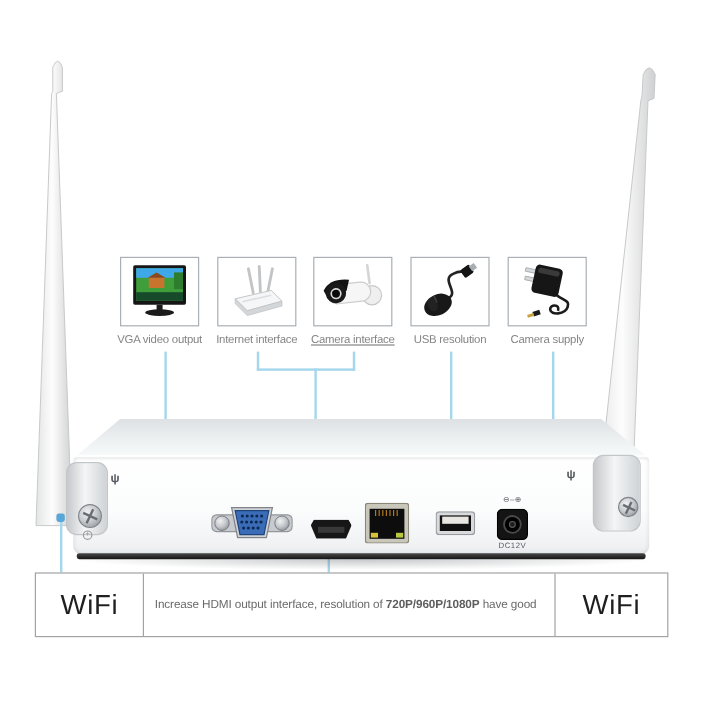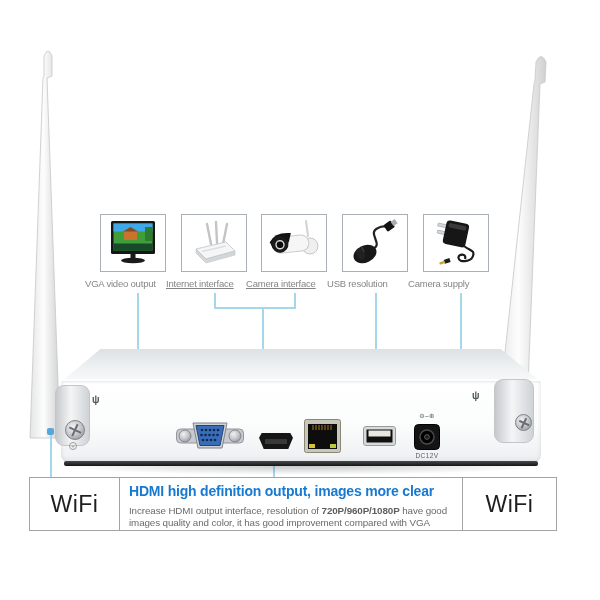--- a/index.html
+++ b/index.html
@@ -2,21 +2,21 @@
 <html><head>
 <meta charset="utf-8">
 <style>
   html,body{margin:0;padding:0;background:#fff;}
   #stage{position:relative;width:600px;height:600px;background:#fff;overflow:hidden;
          font-family:"Liberation Sans", sans-serif;}
   .abs{position:absolute;}
   
   .cbox{position:absolute;top:214px;width:66px;height:58px;background:#fff;
         border:1px solid #a9afb4;box-sizing:border-box;display:flex;align-items:center;justify-content:center;}
-  .clabel{position:absolute;top:278px;width:96px;font-size:9.5px;
+  .clabel{position:absolute;top:278px;width:96px;text-align:center;font-size:9.5px;
           letter-spacing:-0.2px;color:#858585;}
   
   .lv,.lh{position:absolute;background:#a4d6ec;}
   .lv{width:2px;} .lh{height:2px;}
   
   #topface{position:absolute;left:61px;top:349px;width:480px;height:33px;
            background:linear-gradient(180deg,#dde1e4 0%,#eef1f2 55%,#f8fafa 100%);
            clip-path:polygon(8.2% 0,91.6% 0,100% 100%,0 100%);}
   #frontface{position:absolute;left:61px;top:381px;width:480px;height:81px;
              background:linear-gradient(180deg,#ffffff 0%,#fbfcfc 55%,#eff1f3 92%,#e4e7ea 100%);
@@ -41,21 +41,21 @@
   #strip{position:absolute;left:29px;top:477px;width:528px;height:54px;display:flex;
          border:1px solid #a3a3a3;box-sizing:border-box;background:#fff;}
   .cell{box-sizing:border-box;}
   #wifiL{width:90px;border-right:1px solid #a3a3a3;display:flex;align-items:center;justify-content:center;}
   #wifiR{width:94px;border-left:1px solid #a3a3a3;display:flex;align-items:center;justify-content:center;}
   .wifitxt{font-size:23px;color:#1f1f1f;letter-spacing:0.5px;}
   #noteCell{flex:1;padding:5px 0 0 9px;overflow:hidden;}
   #noteTitle{font-size:14px;font-weight:600;color:#1779d0;letter-spacing:-0.2px;white-space:nowrap;}
   .noteLine{font-size:9.8px;color:#6a6a6a;letter-spacing:-0.1px;white-space:nowrap;line-height:1.22;}
   .noteLine b{color:#5d5d5d;}
-  #noteBody{margin-top:6px;}
+  #noteBody{margin-top:16px;}
   .hdmiport{position:absolute;left:259px;top:433px;width:34px;height:16px;background:#161616;
             clip-path:polygon(8% 0,92% 0,100% 30%,86% 100%,14% 100%,0 30%);}
   .hdmiport i{position:absolute;left:6px;top:6px;width:22px;height:5px;background:#383838;display:block;}
   .dot{position:absolute;width:7px;height:7px;background:#59a6d8;border-radius:2px;}
 </style>
 </head>
 <body>
 
 <div id="stage">
 
@@ -236,34 +236,32 @@
       </g>
       <path d="M 36 28 C 42 33, 47 32, 45 38 C 43 44, 31 45, 30.5 40 C 30 35.5, 39 35, 37 41" fill="none" stroke="#1b1b1b" stroke-width="2.2"></path>
       <g transform="rotate(-18 22 42)">
         <rect x="16" y="40" width="6" height="4" fill="#1b1b1b"></rect>
         <rect x="11" y="41" width="5.5" height="2.4" fill="#c8a23c"></rect>
       </g>
     </svg>
   </div>
 
   <div class="clabel" style="left:85px;">VGA video output</div>
-  <div class="clabel" style="left:166px;text-decoration:underline;">Internet interface</div>
+  <div class="clabel" style="left:166px;">Internet interface</div>
   <div class="clabel" style="left:246px;text-decoration:underline;">Camera interface</div>
   <div class="clabel" style="left:327px;">USB resolution</div>
   <div class="clabel" style="left:408px;">Camera supply</div>
 
   <div id="strip">
     <div id="wifiL" class="cell">
       <span class="wifitxt">WiFi</span>
     </div>
     <div id="noteCell" class="cell">
-      <div id="noteTitle">HDMI high definition output, images more clear</div>
       <div id="noteBody">
         <div class="noteLine"><span>Increase HDMI output interface, resolution of </span><b>720P/960P/1080P</b><span> have good</span></div>
-        <div class="noteLine">images quality and color, it has good improvement compared with VGA</div>
       </div>
     </div>
     <div id="wifiR" class="cell">
       <span class="wifitxt">WiFi</span>
     </div>
   </div>
 
 </div>
 
 </body></html>

